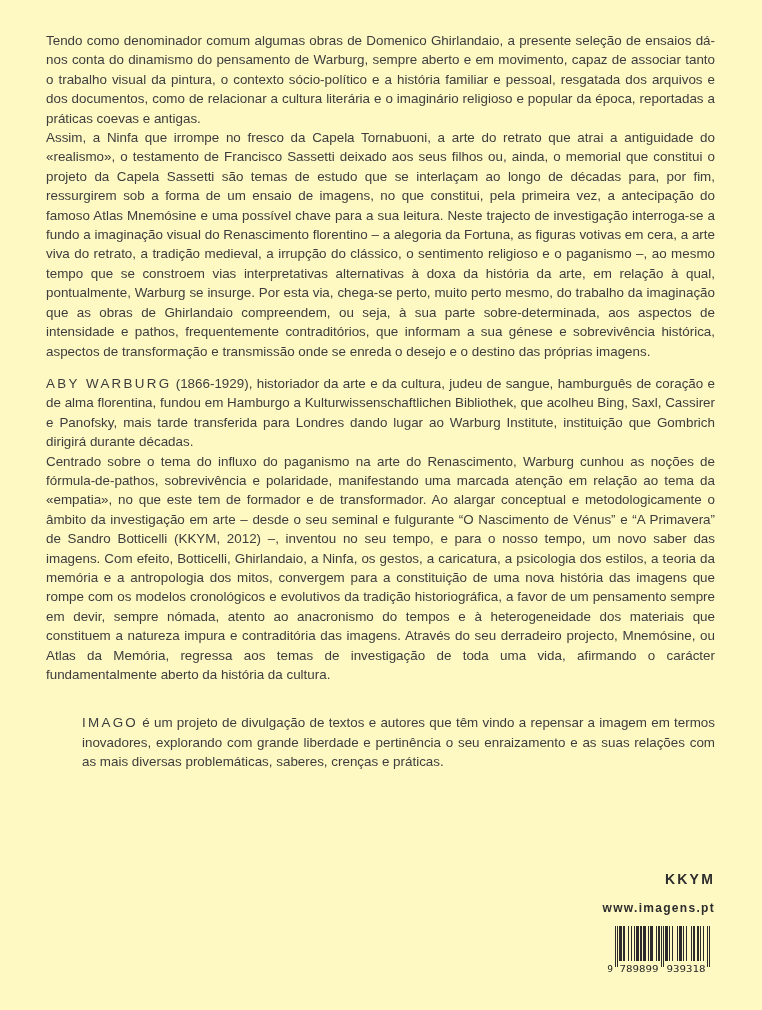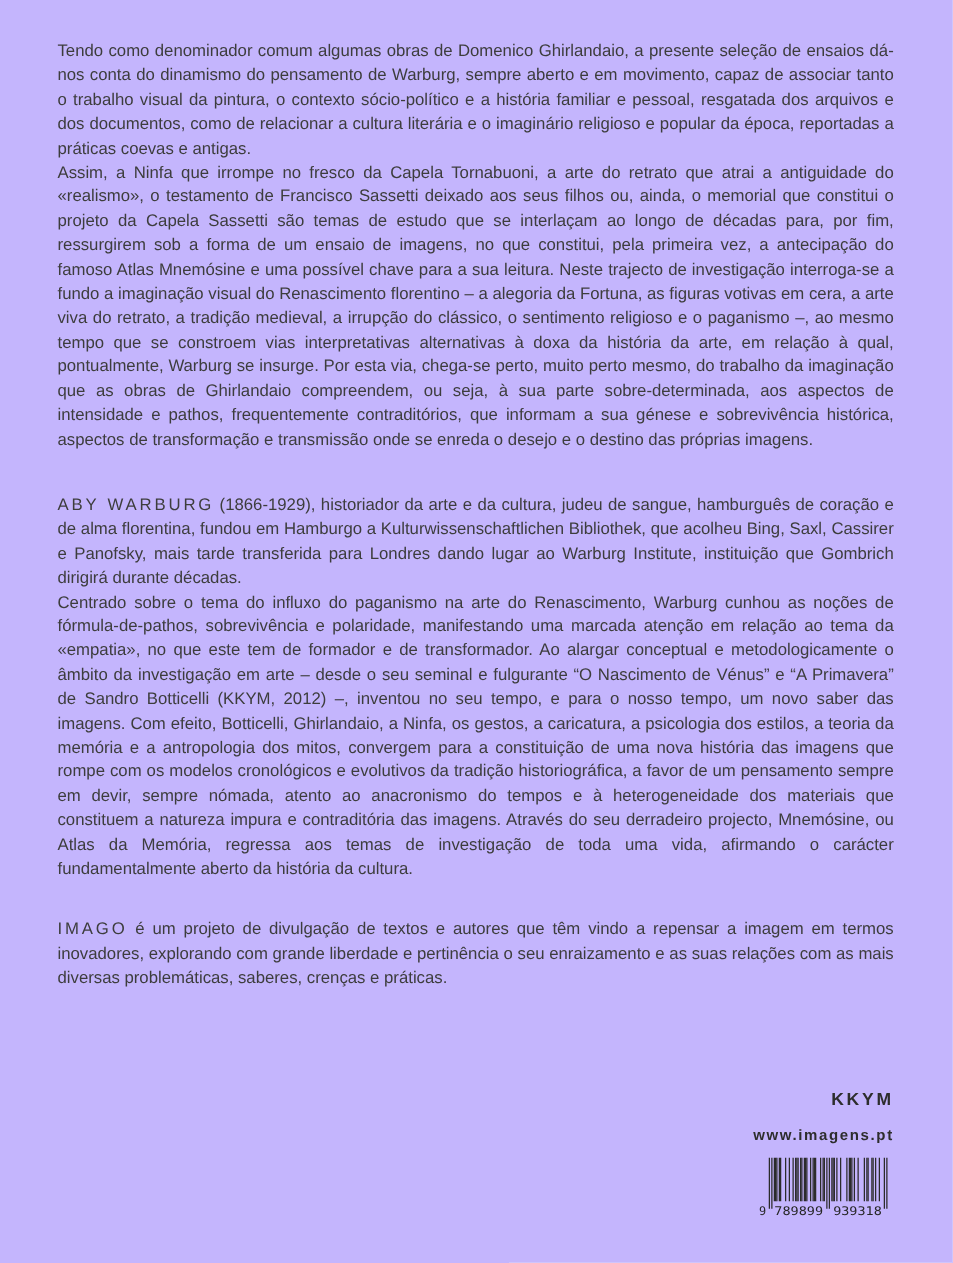--- a/index.html
+++ b/index.html
@@ -4,38 +4,38 @@
 <style>
   html, body { margin: 0; padding: 0; }
   body {
     width: 762px; height: 1010px;
     background: #f6f6f4;
     font-family: "Liberation Sans", sans-serif;
   }
   .page {
     position: relative;
     width: 762px; height: 1010px;
-    background: #c4b5fd;
+    background: #fef9c3;
     color: #3d3d3d;
     overflow: hidden;
   }
   .text-block {
     position: absolute;
     left: 46px; top: 31px;
     width: 669px;
   }
   .body-para {
     margin: 0;
     font-size: 13.4px;
     line-height: 19.4px;
     text-align: justify;
     color: #3d3d3d;
   }
-  .body-para.gap-small { margin-top: 33px; }
-  .body-para.gap-large { margin-top: 29px; }
+  .body-para.gap-small { margin-top: 13px; }
+  .body-para.gap-large { margin-top: 29px; margin-left: 36px; }
   .seg-italic { }
   .seg-caps { letter-spacing: 0.17em; }
   .publisher-name {
     position: absolute;
     top: 872px; right: 47px;
     font-size: 14px;
     font-weight: bold;
     letter-spacing: 2.2px;
     color: #2d2d2d;
     line-height: 1.1;

